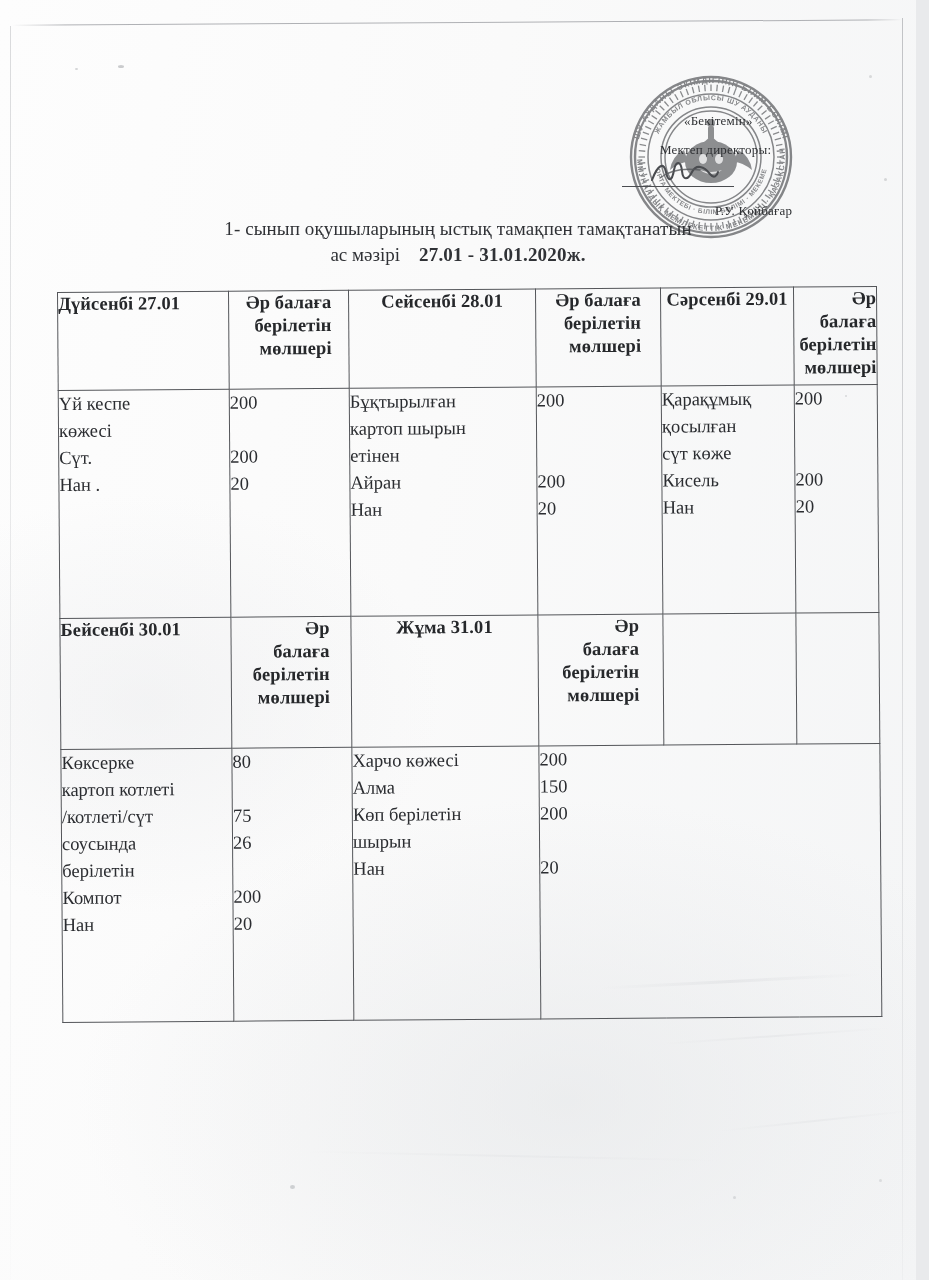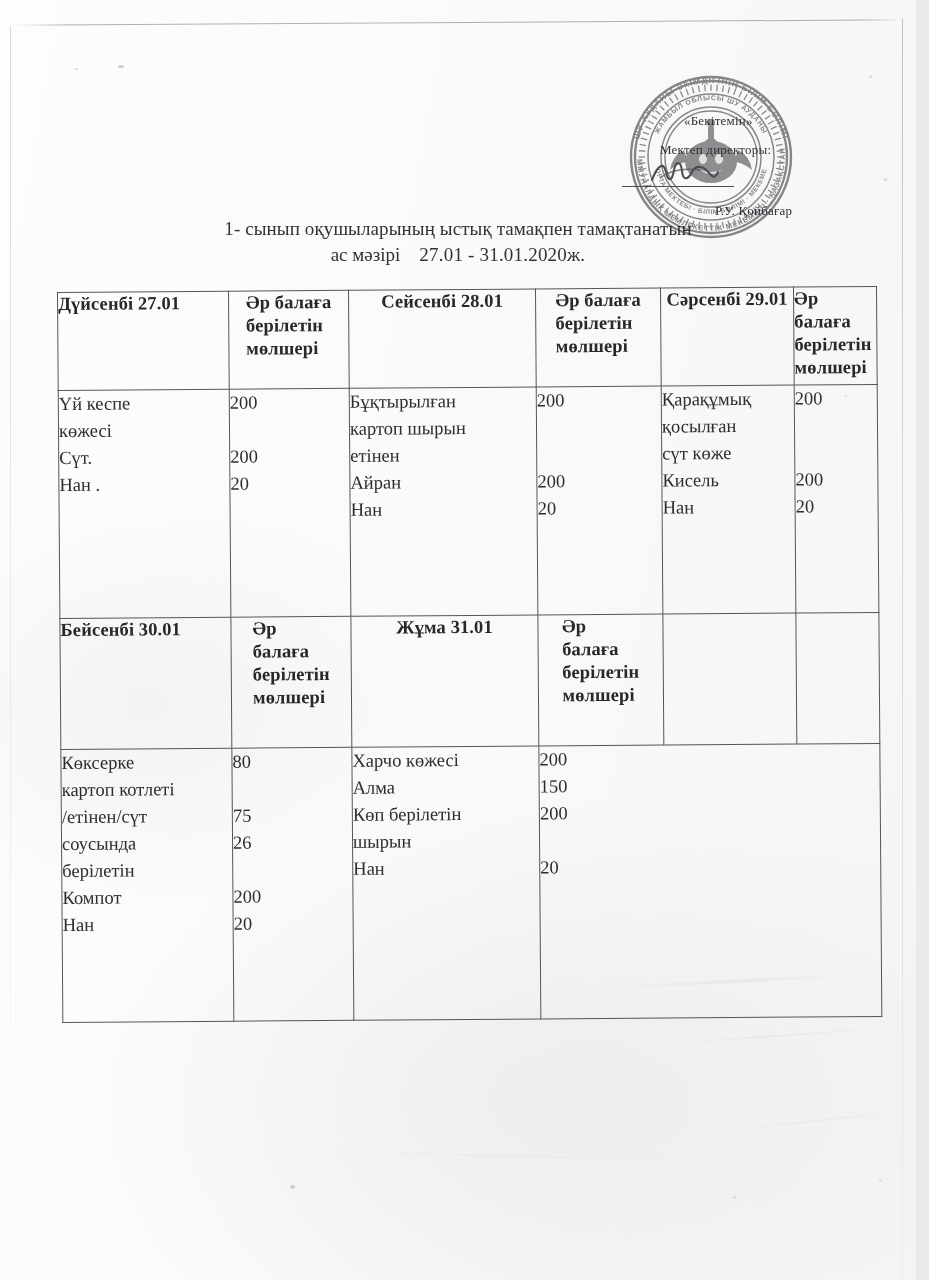--- a/index.html
+++ b/index.html
@@ -111,21 +111,21 @@
     left: 58px; top: 216px;
     width: 800px;
     text-align: center;
     font-size: 19px;
     line-height: 26px;
     color: #303236;
     z-index: 6;
   }
   #doc-title .t-line1 { letter-spacing: .1px; }
   #doc-title .t-line2 { }
-  #doc-title .t-dates { font-weight: normal; letter-spacing: .2px; }
+  #doc-title .t-dates { font-weight: bold; letter-spacing: .2px; }
 
   
   #menu-table {
     position: absolute;
     left: 57px; top: 292px;
     width: 819px;
     border-collapse: collapse;
     table-layout: fixed;
     transform: rotate(-0.42deg);
     transform-origin: 0 0;
@@ -142,21 +142,21 @@
     font-weight: bold;
     font-size: 18.5px;
     line-height: 23px;
     color: #26282b;
     padding: 22px 6px 8px 6px;
     text-align: center;
     letter-spacing: .1px;
   }
   .hdr.left { text-align: left; padding-left: 12px; }
   .hdr.amt  { text-align: center; }
-  .hdr.amt .w { display: inline-block; text-align: left; }
+  .hdr.amt .w { display: inline-block; text-align: right; }
 
   .cell {
     font-size: 18.5px;
     line-height: 27px;
     color: #2b2d31;
     padding: 8px 6px 6px 12px;
   }
   .cell.num { padding-left: 14px; }
   .cell .sp { display: block; height: 27px; }
 
@@ -437,21 +437,21 @@
         </span>
       </td>
       <td class="hdr"></td>
       <td class="hdr"></td>
     </tr>
 
     <tr style="height:273px">
       <td class="cell">
         <span>Көксерке</span><br>
         <span>картоп котлеті</span><br>
-        <span>/етінен/сүт</span><br>
+        <span>/котлеті/сүт</span><br>
         <span>соусында</span><br>
         <span>берілетін</span><br>
         <span>Компот</span><br>
         <span>Нан</span>
       </td>
       <td class="cell num">
         <span>80</span><br>
         <span class="sp"></span>
         <span>75</span><br>
         <span>26</span><br>

